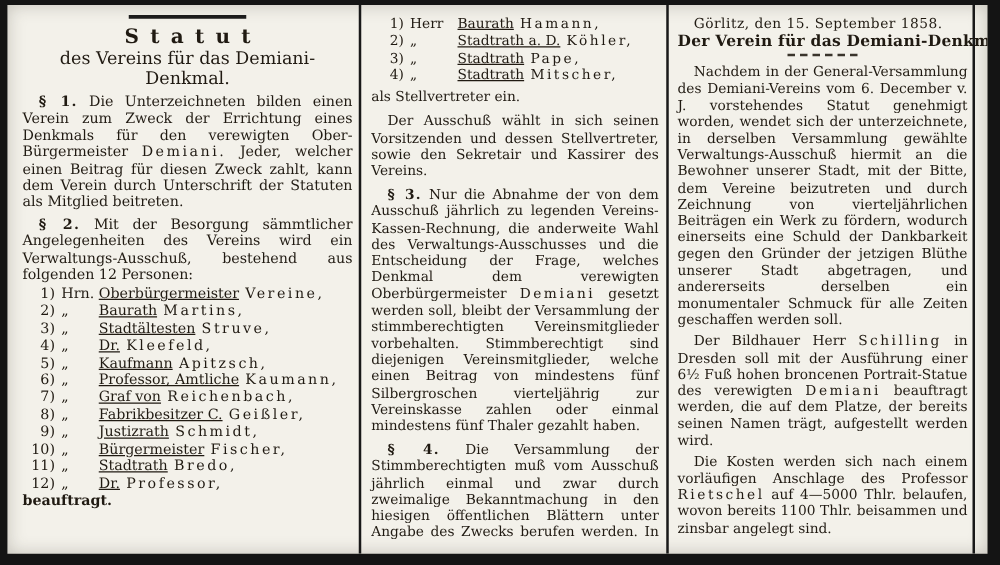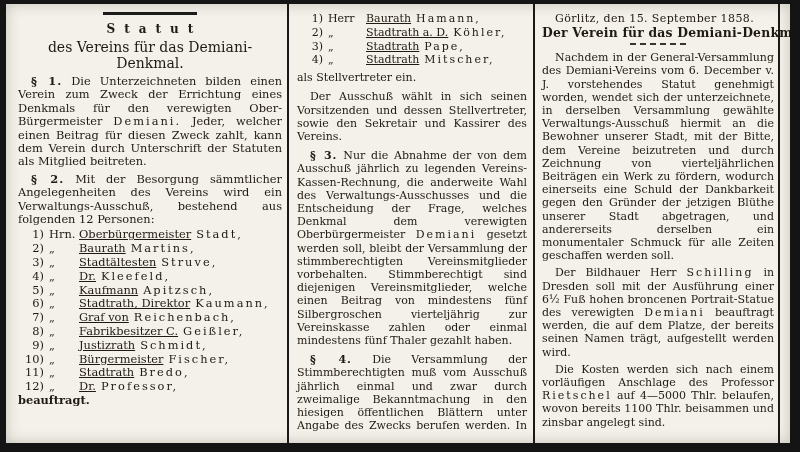--- a/index.html
+++ b/index.html
@@ -23,21 +23,21 @@
   .col{position:absolute;text-align:justify;}
   .col p{margin:0;}
   .indent{text-indent:13px;}
   .gap-s{margin-top:4px !important;}
   .gap-m{margin-top:6px !important;}
 
   
   .col1{left:12px;top:5px;width:264px;font-size:11.4px;line-height:13.4px;}
   .masthead{font-size:22px;line-height:26px;font-weight:bold;text-align:center;letter-spacing:1px;text-indent:0;}
   .masthead-rule{width:94px;height:3px;background:#1c1c1c;margin:3px auto 4px auto;}
-  .statut{font-size:12px;line-height:20px;font-weight:bold;text-align:center;letter-spacing:9px;text-indent:9px;margin-top:1px;}
+  .statut{font-size:16px;line-height:20px;font-weight:bold;text-align:center;letter-spacing:9px;text-indent:9px;margin-top:1px;}
   .subhead{font-size:14px;line-height:16px;font-weight:normal;text-align:center;text-indent:0;margin-top:1px;}
   .slabel{font-weight:bold;letter-spacing:1px;}
   .sperr{letter-spacing:2px;}
   .closing{font-weight:bold;text-align:left;}
 
   
   .mlist{margin-top:2px;}
   .mrow{display:flex;white-space:nowrap;line-height:13.8px;}
   .m-num{flex:none;width:26px;text-align:right;padding-right:5px;}
   .m-pre{flex:none;width:30px;}
@@ -69,21 +69,21 @@
 
       <p class="indent gap-s"><span class="slabel">§ 1.</span><span> Die Unterzeichneten bilden einen Verein zum Zweck der Errichtung eines Denkmals für den verewigten Ober-Bürgermeister </span><span class="sperr">Demiani.</span><span> Jeder, welcher einen Beitrag für diesen Zweck zahlt, kann dem Verein durch Unterschrift der Statuten als Mitglied beitreten.</span></p>
 
       <p class="indent gap-s"><span class="slabel">§ 2.</span><span> Mit der Besorgung sämmtlicher Angelegenheiten des Vereins wird ein Verwaltungs-Ausschuß, bestehend aus folgenden 12 Personen:</span></p>
 
       <div class="mlist">
           <div class="mrow">
           <span class="m-num">1)</span>
           <span class="m-pre">Hrn.</span>
           <span class="m-title">Oberbürgermeister</span>
-          <span class="m-name sperr">Stadt,</span>
+          <span class="m-name sperr">Vereine,</span>
         </div>
           <div class="mrow">
           <span class="m-num">2)</span>
           <span class="m-pre">„</span>
           <span class="m-title">Baurath</span>
           <span class="m-name sperr">Martins,</span>
         </div>
           <div class="mrow">
           <span class="m-num">3)</span>
           <span class="m-pre">„</span>
@@ -98,21 +98,21 @@
         </div>
           <div class="mrow">
           <span class="m-num">5)</span>
           <span class="m-pre">„</span>
           <span class="m-title">Kaufmann</span>
           <span class="m-name sperr">Apitzsch,</span>
         </div>
           <div class="mrow">
           <span class="m-num">6)</span>
           <span class="m-pre">„</span>
-          <span class="m-title">Stadtrath, Direktor</span>
+          <span class="m-title">Professor, Amtliche</span>
           <span class="m-name sperr">Kaumann,</span>
         </div>
           <div class="mrow">
           <span class="m-num">7)</span>
           <span class="m-pre">„</span>
           <span class="m-title">Graf von</span>
           <span class="m-name sperr">Reichenbach,</span>
         </div>
           <div class="mrow">
           <span class="m-num">8)</span>

